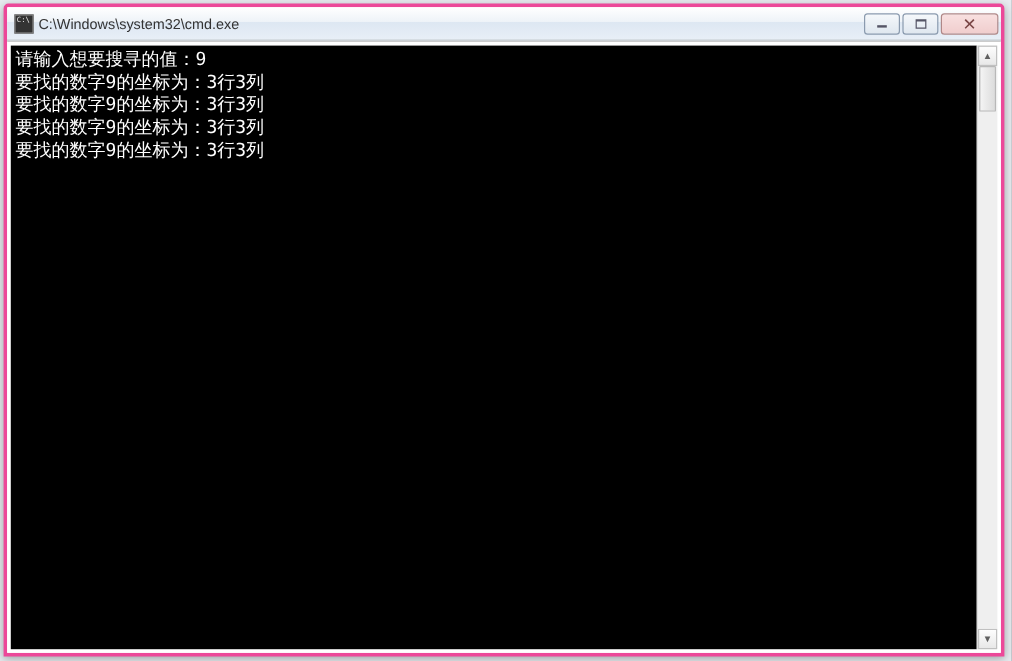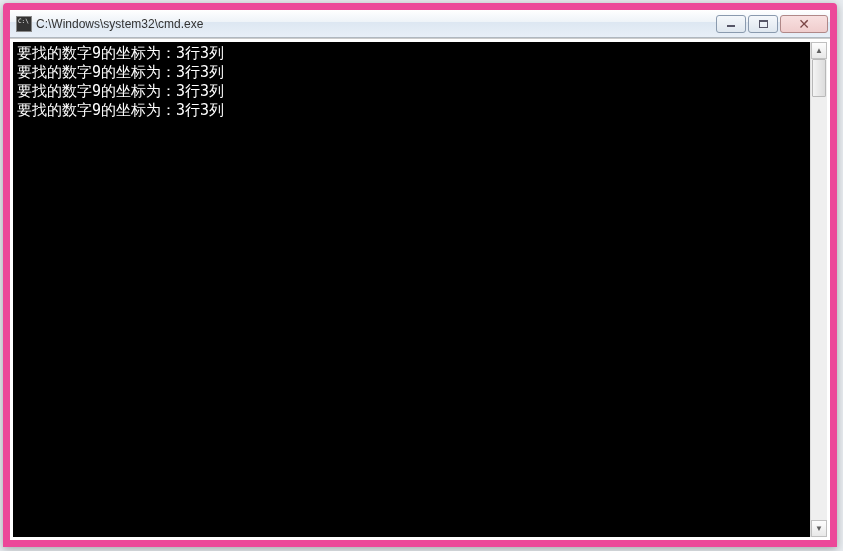--- a/index.html
+++ b/index.html
@@ -37,21 +37,21 @@
       background: #ddd;
       padding: 2px 8px;
       border-radius: 2px;
     }
     .window {
       position: absolute;
       top: 3px;
       left: 3px;
       width: 834px;
       height: 544px;
-      border: 7px solid #ec4899;
+      border: 3px solid #ec4899;
       border-radius: 4px 4px 0 0;
       background: #fff;
       box-shadow: 0 2px 8px rgba(0,0,0,0.3);
       z-index: 10;
       display: flex;
       flex-direction: column;
     }
     .titlebar {
       height: 28px;
       background: linear-gradient(to bottom, #ffffff 0%, #eef3f8 45%, #dde7f2 46%, #e8eff7 100%);
@@ -203,21 +203,21 @@
       </div>
       <div class="win-btn">
         <span class="max-glyph"></span>
       </div>
       <div class="win-btn close">
         <span class="close-glyph">✕</span>
       </div>
     </div>
   </div>
   <div class="console-area">
-    <div class="console"><span class="line">要找的数字9的坐标为：3行3列</span><span class="line">要找的数字9的坐标为：3行3列</span><span class="line">要找的数字9的坐标为：3行3列</span><span class="line">要找的数字9的坐标为：3行3列</span></div>
+    <div class="console"><span class="line">请输入想要搜寻的值：9</span><span class="line">要找的数字9的坐标为：3行3列</span><span class="line">要找的数字9的坐标为：3行3列</span><span class="line">要找的数字9的坐标为：3行3列</span><span class="line">要找的数字9的坐标为：3行3列</span></div>
     <div class="scrollbar">
       <div class="sb-btn">
         <span>▲</span>
       </div>
       <div class="sb-track">
         <div class="sb-thumb"></div>
       </div>
       <div class="sb-btn">
         <span>▼</span>
       </div>

